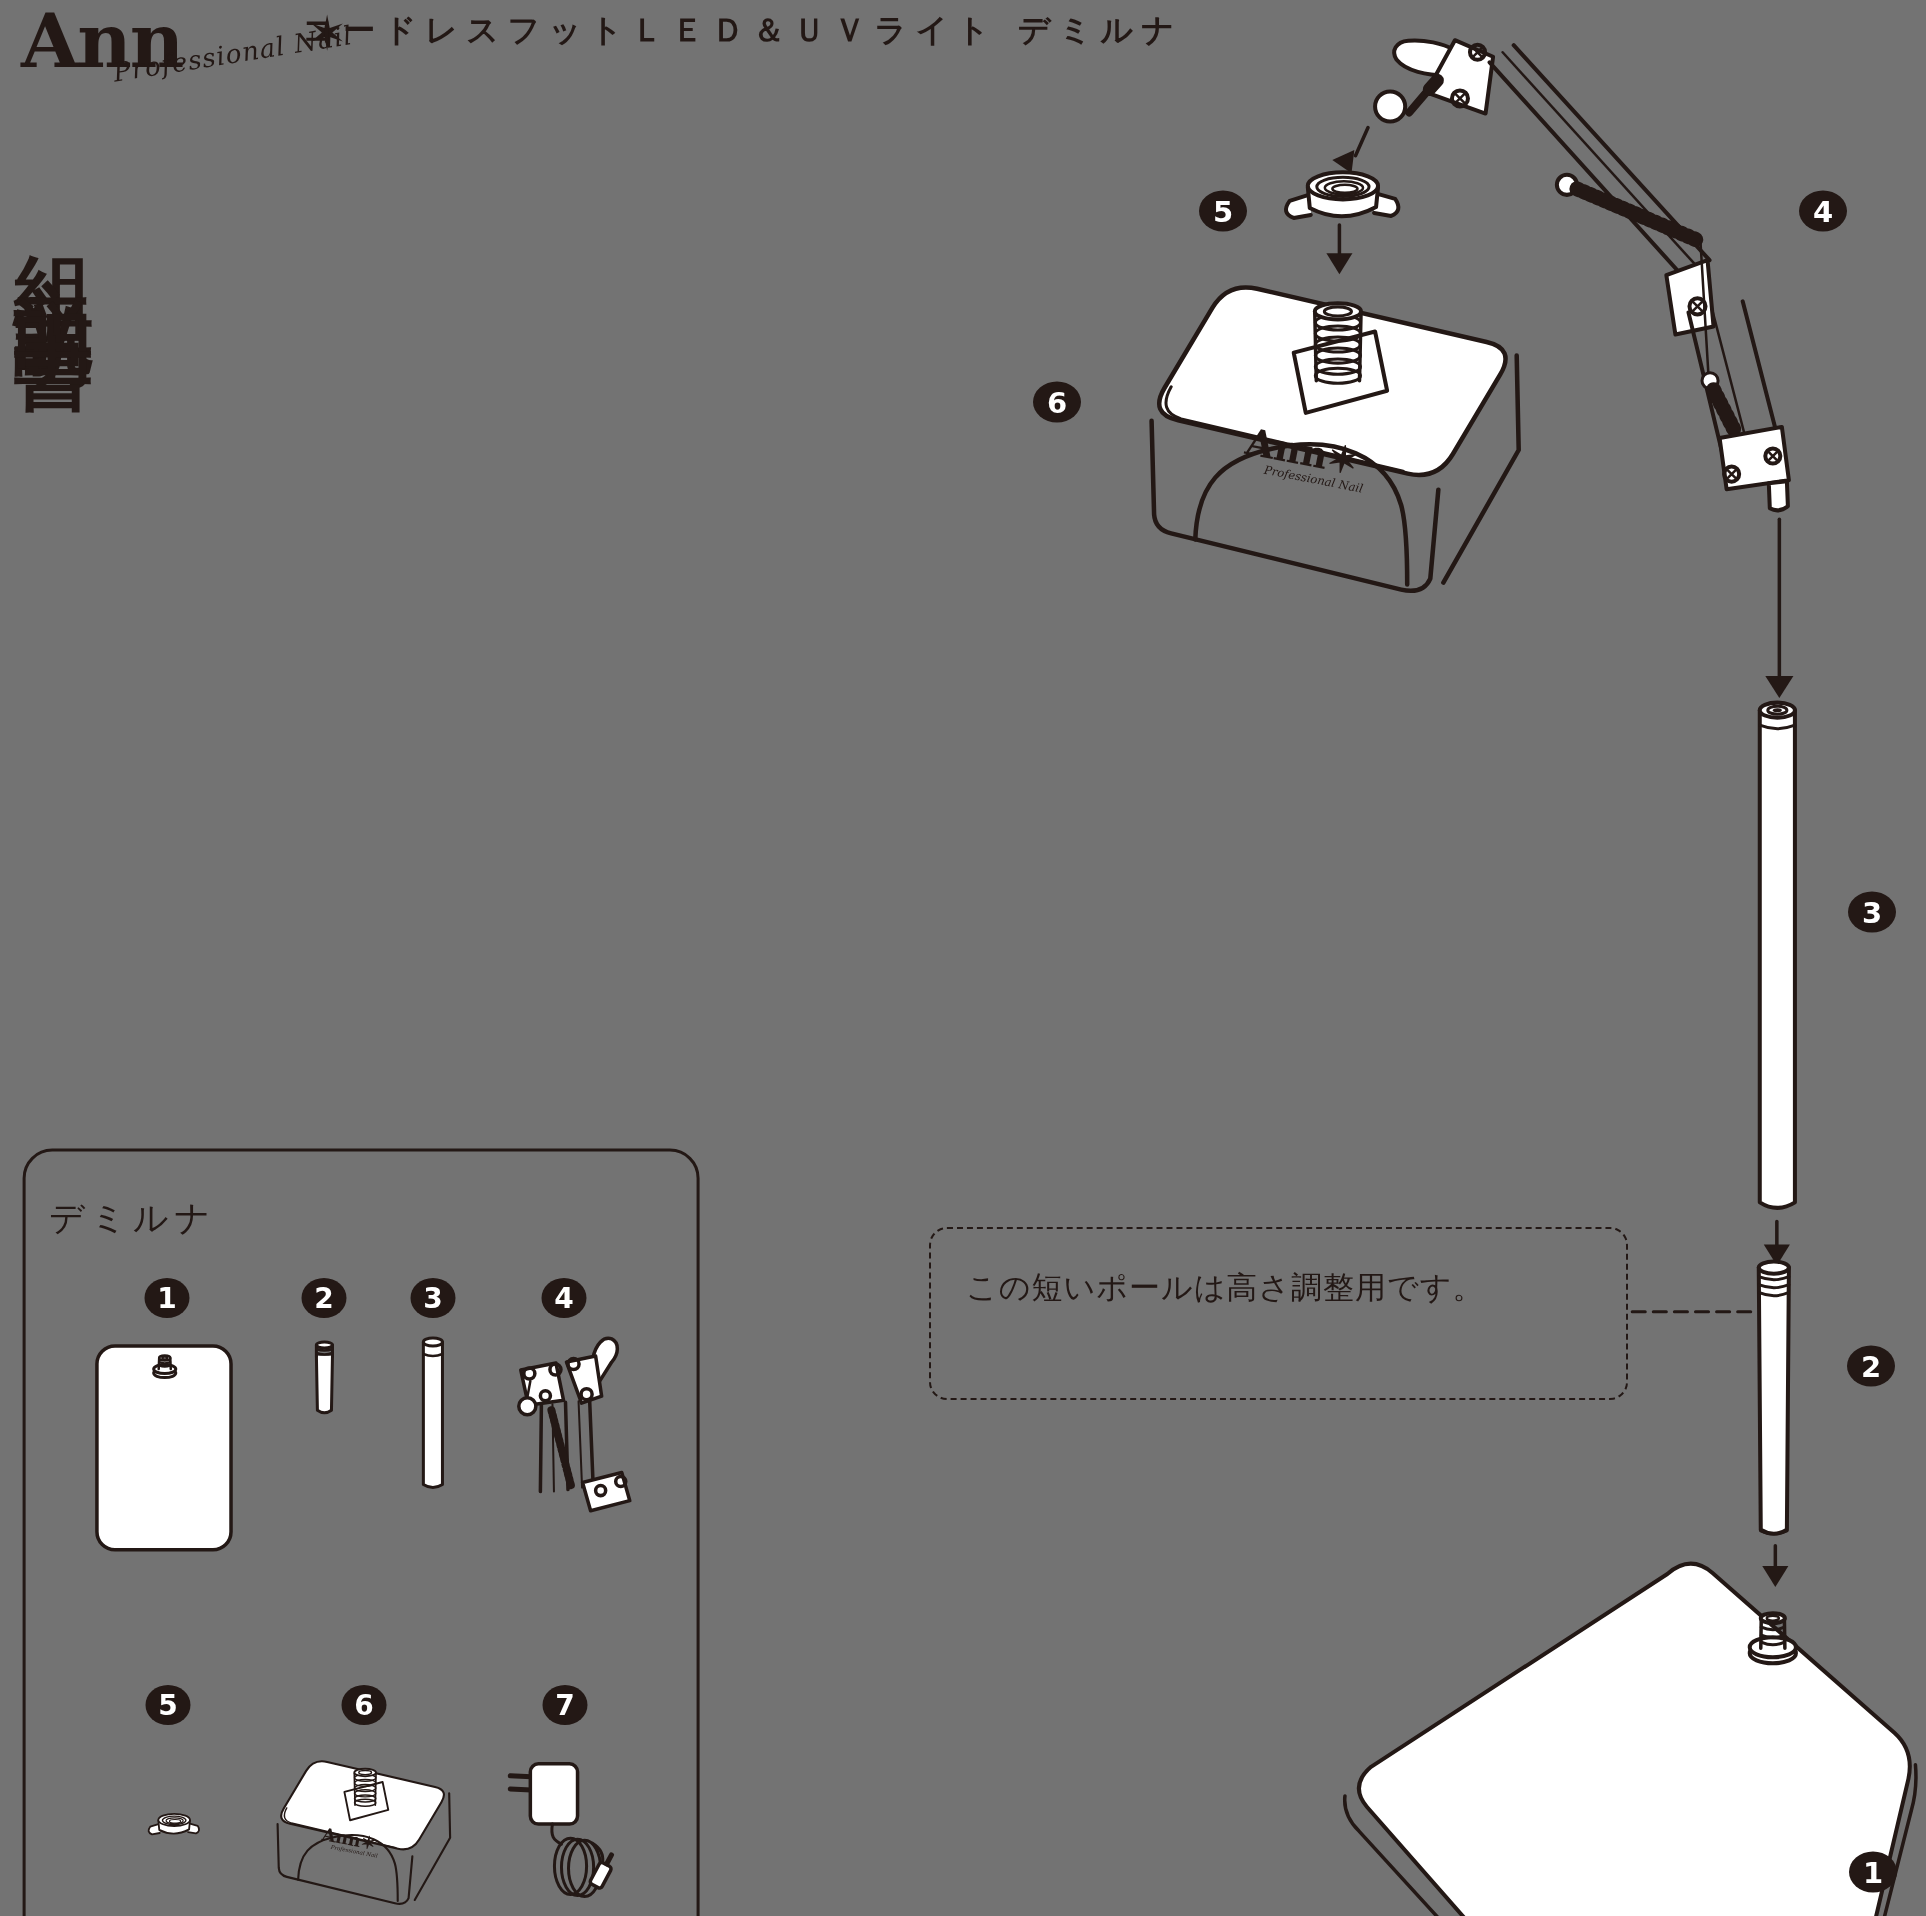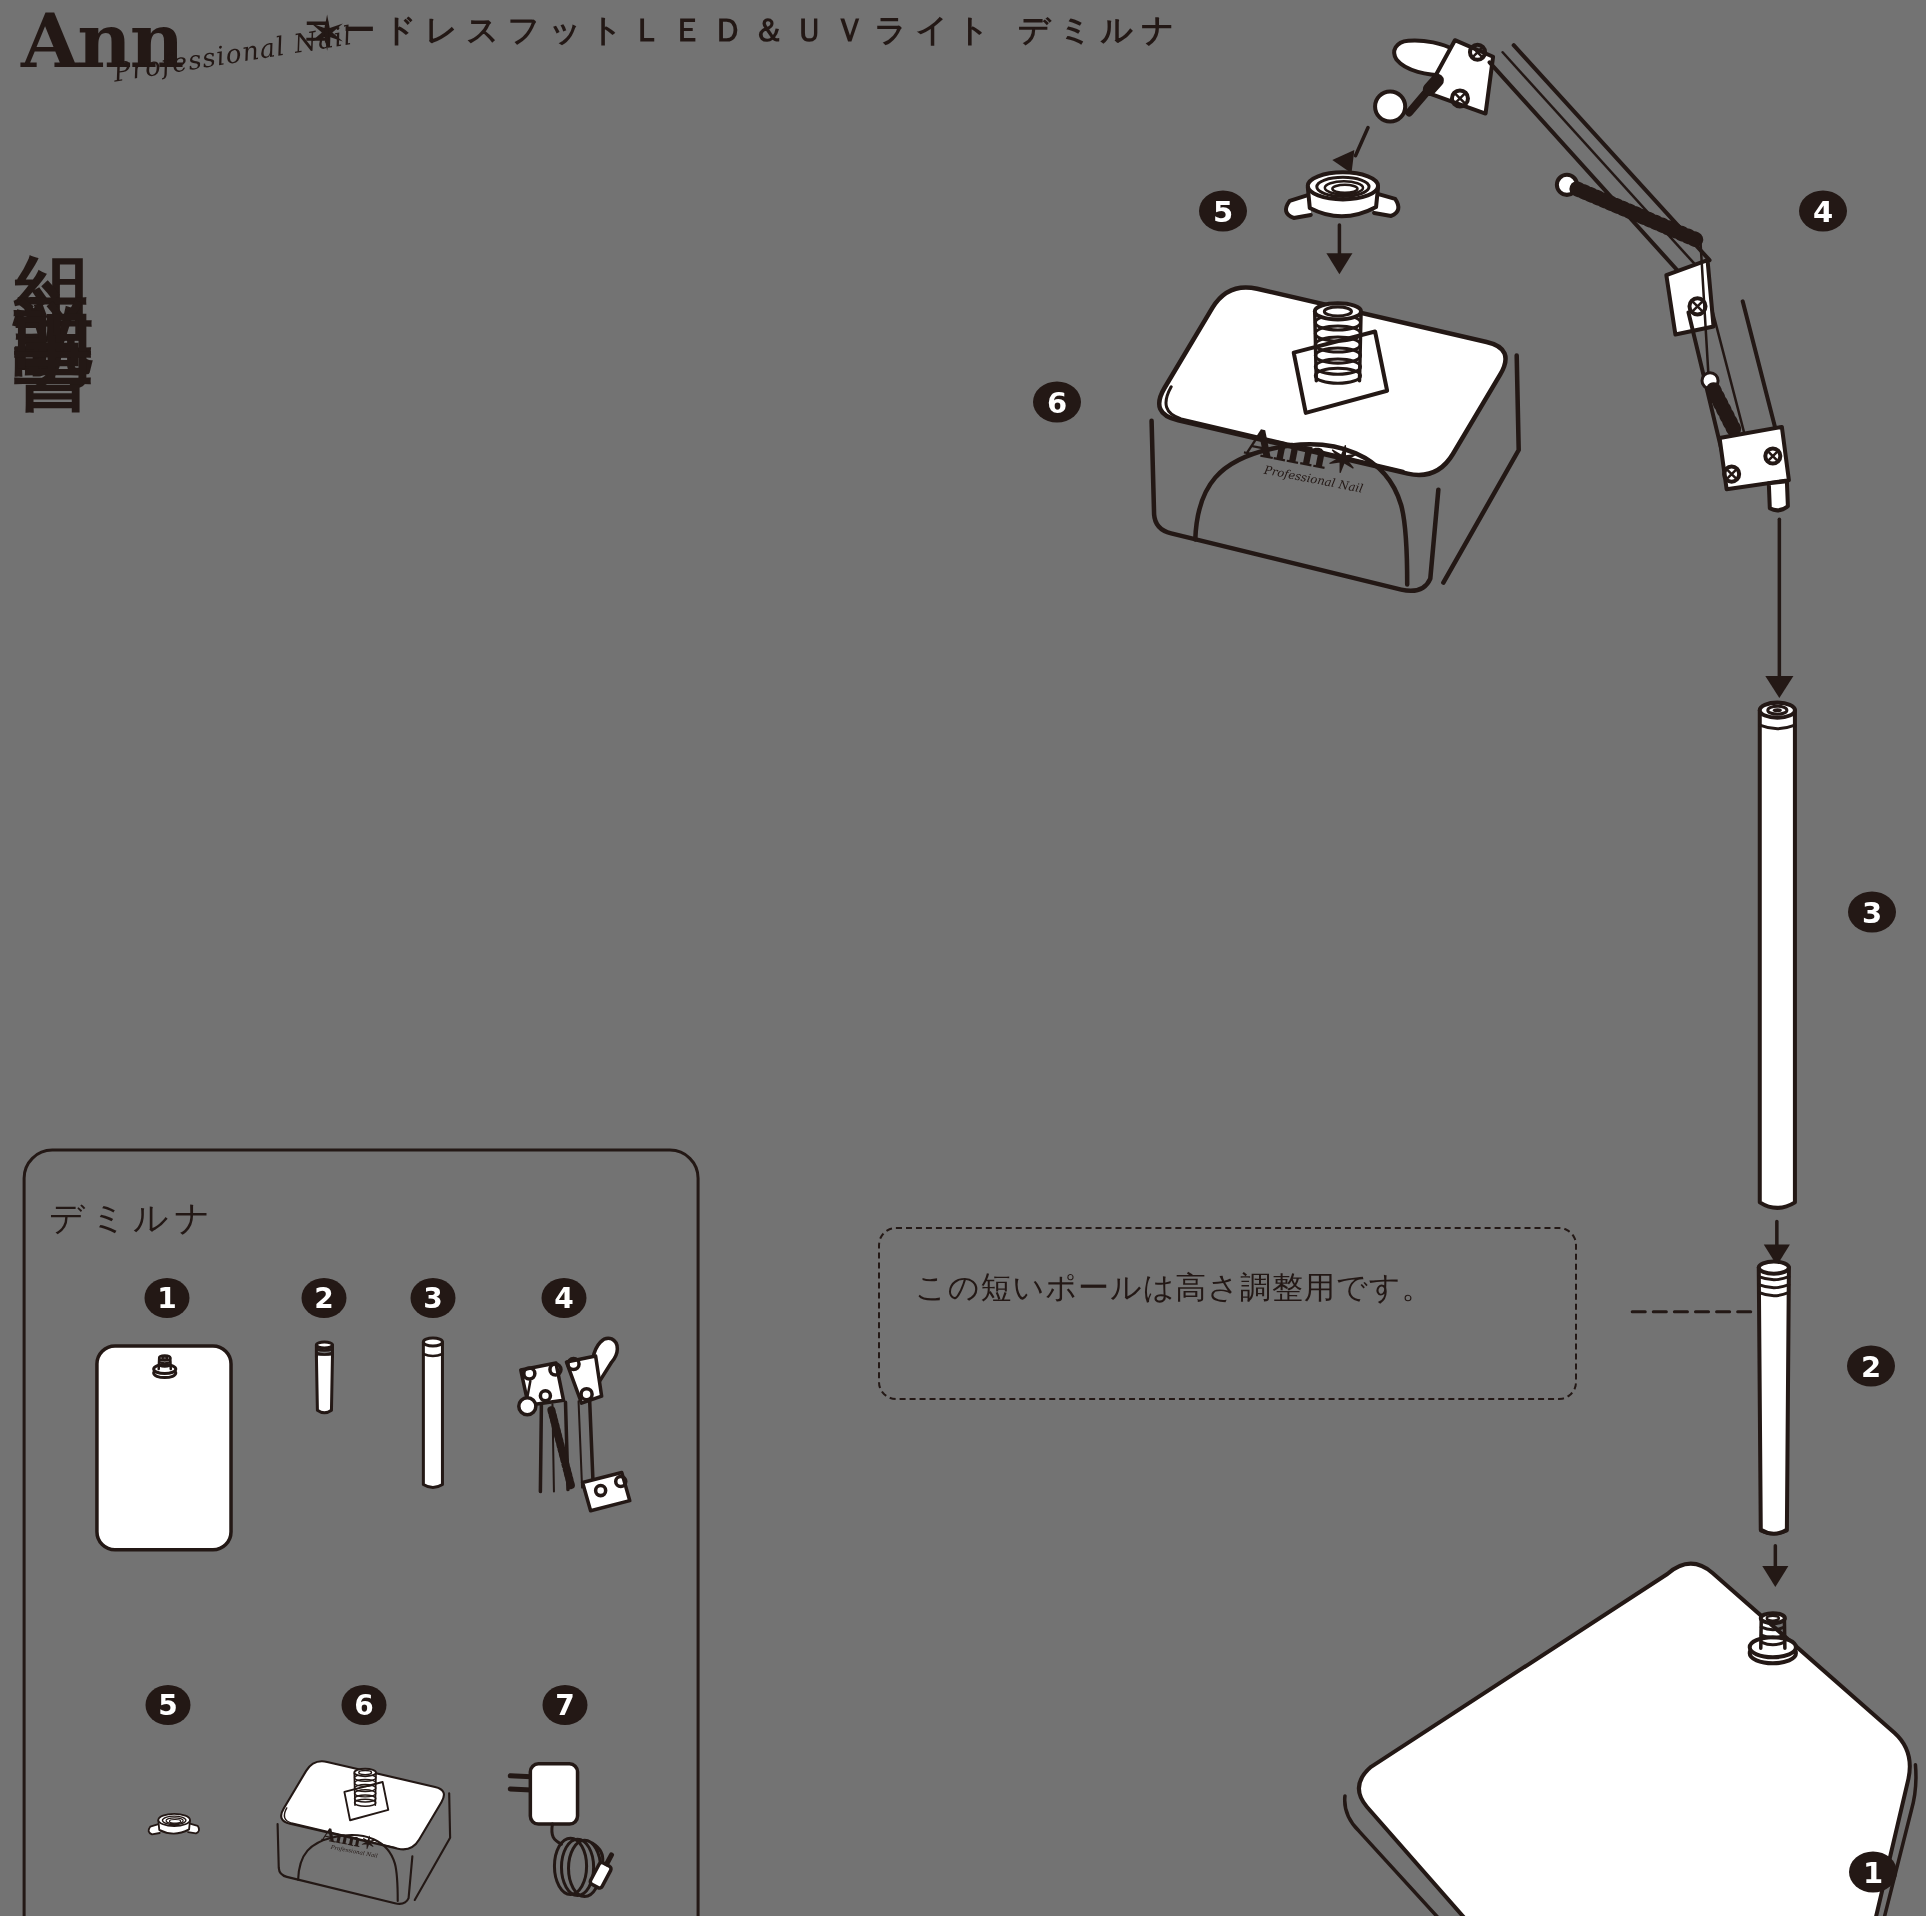--- a/index.html
+++ b/index.html
@@ -40,21 +40,21 @@
     writing-mode:vertical-rl;text-orientation:upright;
     font-size:79px;font-weight:bold;letter-spacing:19px;line-height:1;
   }
 
   .panel-heading{
     position:absolute;left:49px;top:1195px;
     font-size:35px;font-weight:500;letter-spacing:6px;
   }
 
   .note-box{
-    position:absolute;left:878px;top:1227px;width:699px;height:173px;
+    position:absolute;left:929px;top:1227px;width:699px;height:173px;
     box-sizing:border-box;border:2.5px dashed #231815;border-radius:18px;
     padding:31px 0 0 35px;
     font-size:31px;line-height:55px;letter-spacing:1px;
   }
 
   .badge{
     position:absolute;
     background:#231815;color:#ffffff;
     border-radius:50%;
     display:flex;align-items:center;justify-content:center;

